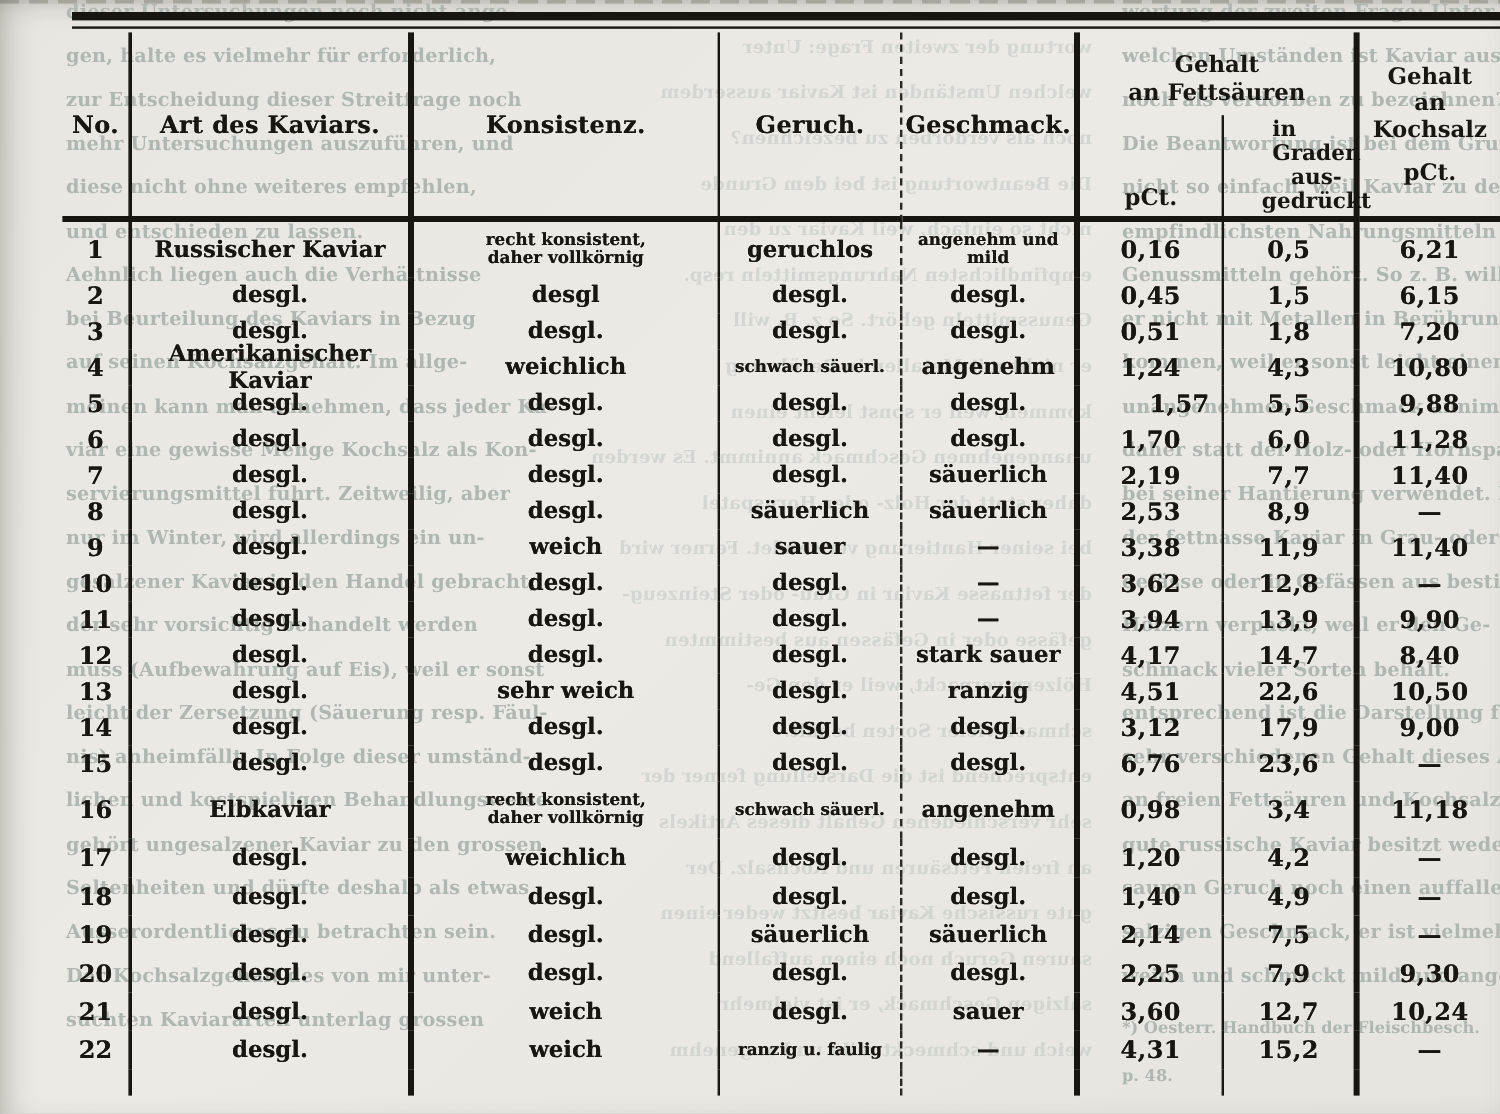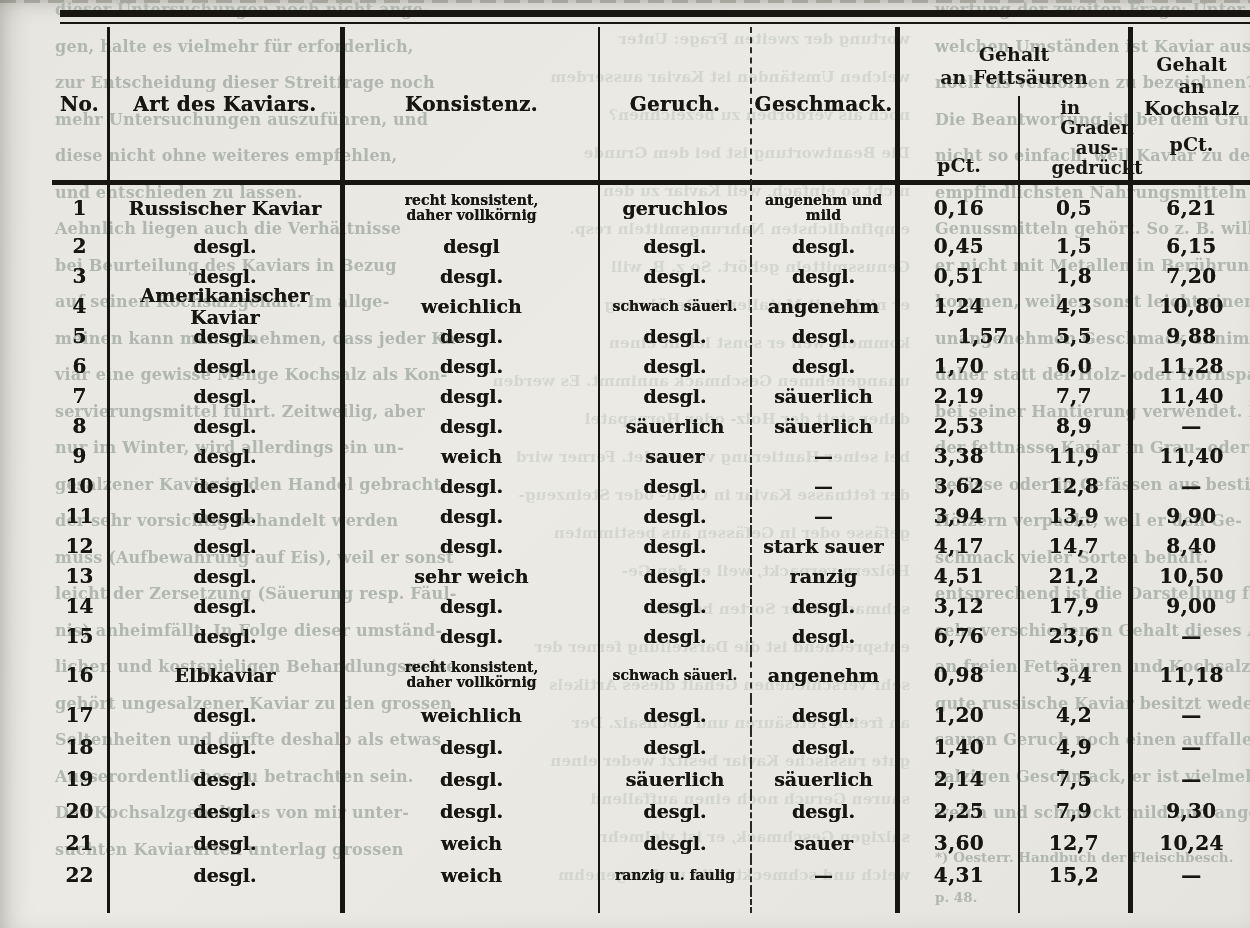--- a/index.html
+++ b/index.html
@@ -284,21 +284,21 @@
       <div class="cell dcell b-ges" style="height: 30px;">stark sauer</div>
       <div class="cell dcell b-pct num" style="height: 30px;">4,17</div>
       <div class="cell dcell b-grd num" style="height: 30px;">14,7</div>
       <div class="cell dcell num" style="height: 30px;">8,40</div>
       <div class="cell dcell b-no no-col" style="height: 30px;">13</div>
       <div class="cell dcell b-art" style="height: 30px;">desgl.</div>
       <div class="cell dcell b-kon" style="height: 30px;">sehr weich</div>
       <div class="cell dcell b-ger" style="height: 30px;">desgl.</div>
       <div class="cell dcell b-ges" style="height: 30px;">ranzig</div>
       <div class="cell dcell b-pct num" style="height: 30px;">4,51</div>
-      <div class="cell dcell b-grd num" style="height: 30px;">21,2</div>
+      <div class="cell dcell b-grd num" style="height: 30px;">22,6</div>
       <div class="cell dcell num" style="height: 30px;">10,50</div>
       <div class="cell dcell b-no no-col" style="height: 30px;">14</div>
       <div class="cell dcell b-art" style="height: 30px;">desgl.</div>
       <div class="cell dcell b-kon" style="height: 30px;">desgl.</div>
       <div class="cell dcell b-ger" style="height: 30px;">desgl.</div>
       <div class="cell dcell b-ges" style="height: 30px;">desgl.</div>
       <div class="cell dcell b-pct num" style="height: 30px;">3,12</div>
       <div class="cell dcell b-grd num" style="height: 30px;">17,9</div>
       <div class="cell dcell num" style="height: 30px;">9,00</div>
       <div class="cell dcell b-no no-col" style="height: 30px;">15</div>

